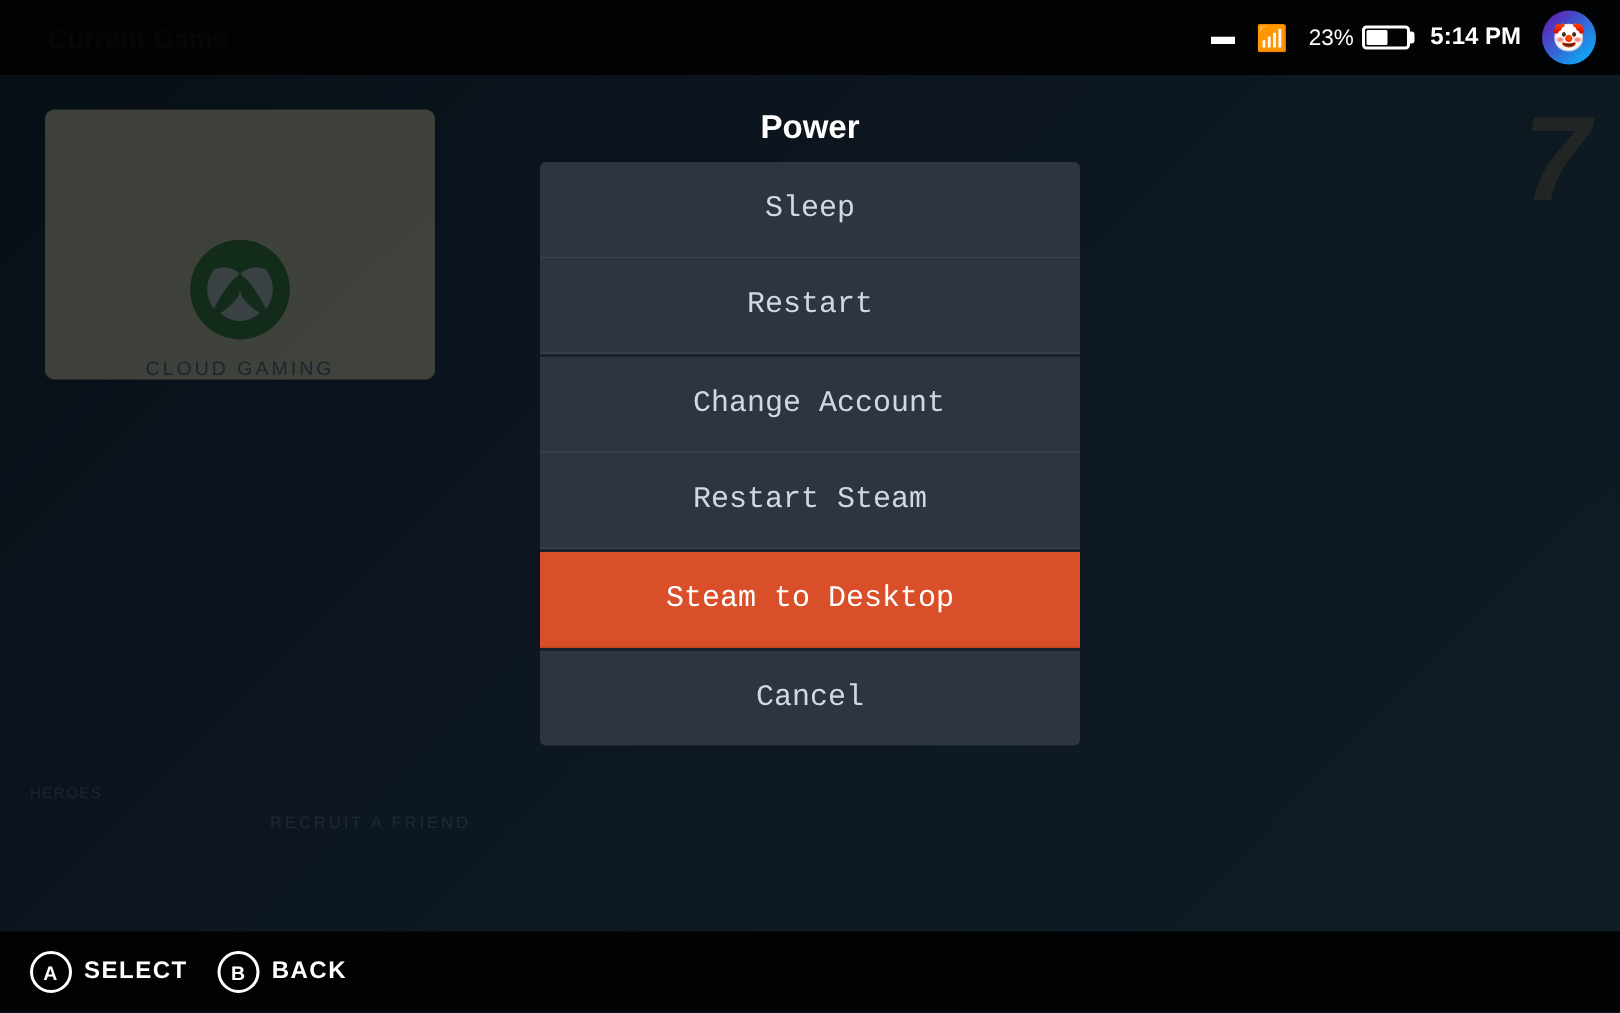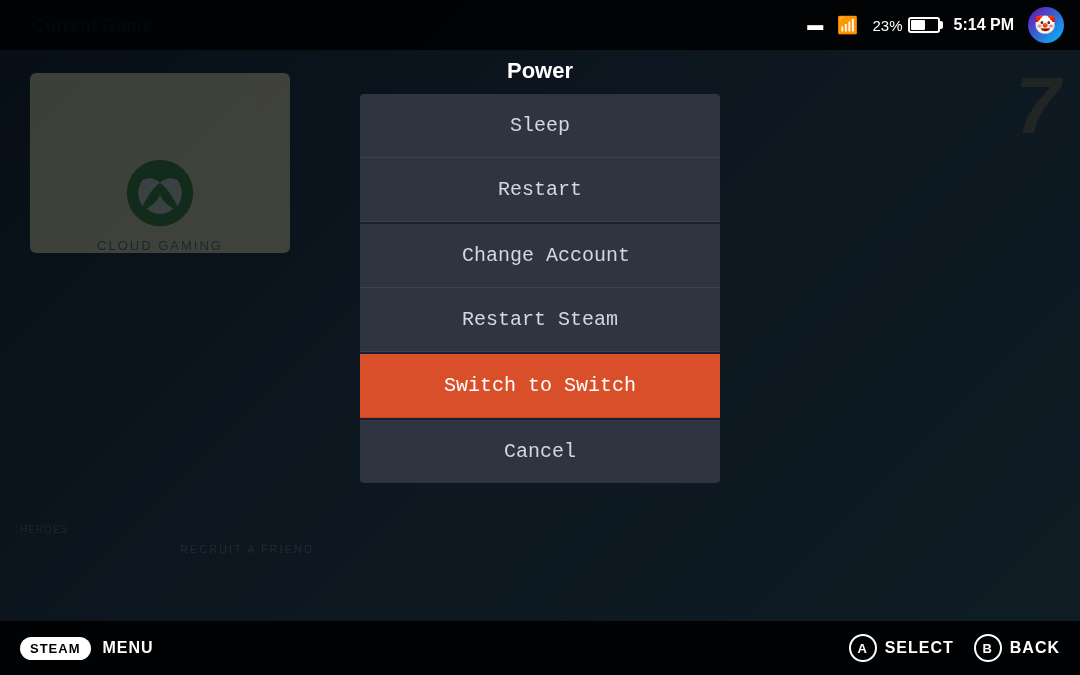--- a/index.html
+++ b/index.html
@@ -146,21 +146,21 @@
     .overlay-dim {
       position: absolute;
       inset: 0;
       background: rgba(0,0,0,0.5);
       z-index: 10;
     }
 
     
     .power-modal {
       position: absolute;
-      top: 46px;
+      top: 60px;
       left: 50%;
       transform: translateX(-50%);
       width: 360px;
       z-index: 20;
       display: flex;
       flex-direction: column;
       align-items: center;
     }
 
     .power-title {
@@ -388,33 +388,29 @@
     <button class="menu-item">Restart</button>
 
     <div class="menu-group-divider"></div>
 
     <button class="menu-item separator-top">Change Account</button>
 
     <button class="menu-item">Restart Steam</button>
 
     <div class="menu-group-divider"></div>
 
-    <button class="menu-item active">Switch to Switch</button>
+    <button class="menu-item active">Steam to Desktop</button>
 
     <div class="menu-group-divider"></div>
 
     <button class="menu-item">Cancel</button>
   </div>
 </div>
 
 <div class="bottom-bar">
-  <div class="bottom-left">
-    <div class="steam-badge">STEAM</div>
-    <span class="bottom-menu-label">MENU</span>
-  </div>
 
   <div class="bottom-right">
     <div class="bottom-action">
       <div class="btn-circle btn-a">A</div>
       <span>SELECT</span>
     </div>
     <div class="bottom-action">
       <div class="btn-circle btn-b">B</div>
       <span>BACK</span>
     </div>

